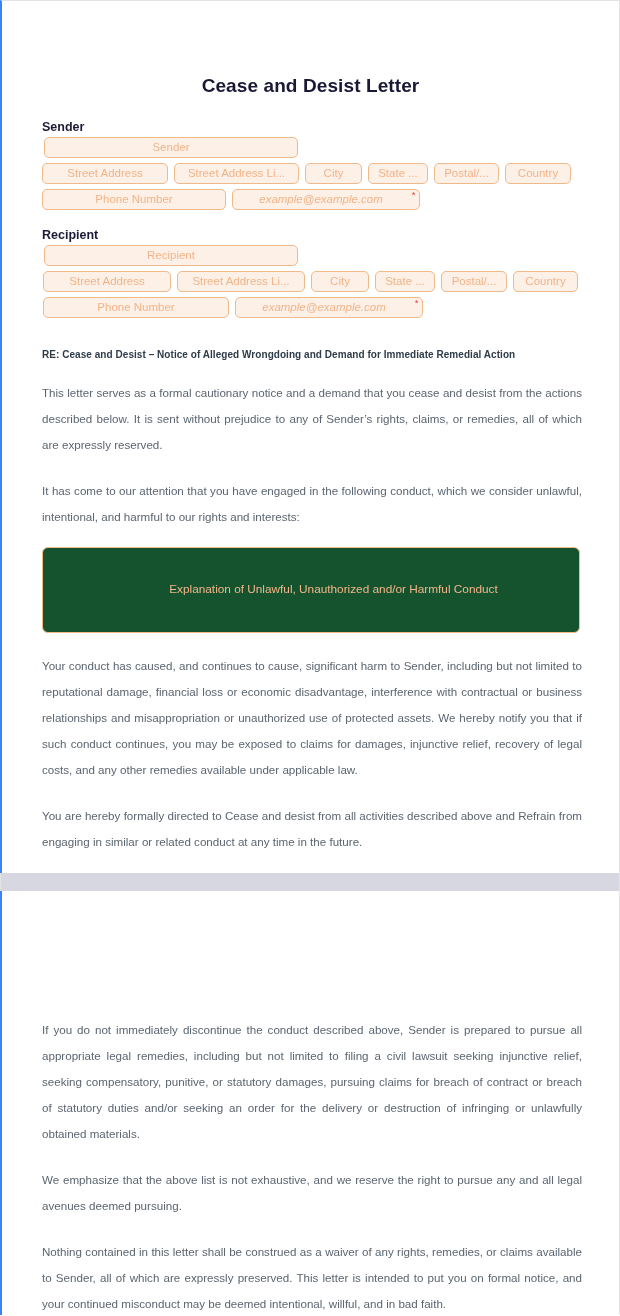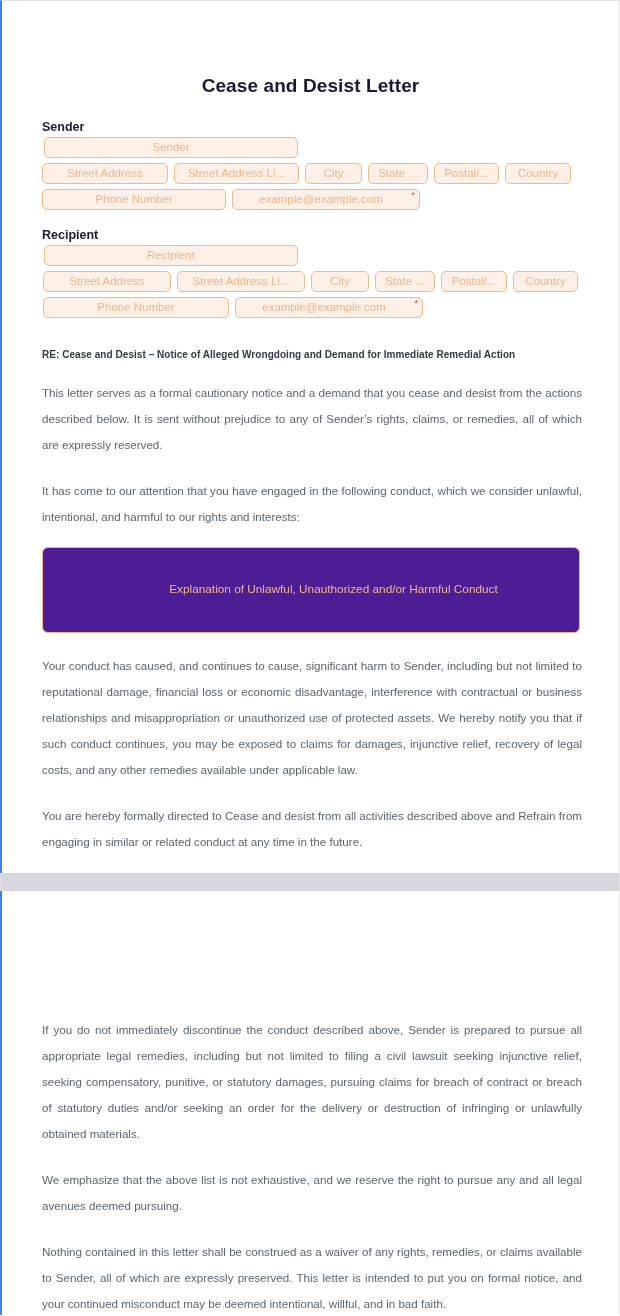--- a/index.html
+++ b/index.html
@@ -93,21 +93,21 @@
   .field .ph {
     font-size: 11.5px;
     color: #f2b489;
     white-space: nowrap;
     overflow: hidden;
     text-overflow: ellipsis;
     text-align: center;
     line-height: 1;
     padding: 0 5px;
   }
-  .field.with-star { padding-right: 10px; }
+  .field.with-star { padding-right: 10px; font-style: italic; }
   .req-star {
     position: absolute;
     top: 1px;
     right: 4px;
     color: #e03a3a;
     font-size: 9px;
     line-height: 1;
     pointer-events: none;
   }
 
@@ -161,21 +161,21 @@
   .p-gap { padding-top: 20px; }
 
   
   .conduct-box {
     box-sizing: border-box;
     margin: 17px 0 0 3px;
     width: 538px;
     height: 86px;
     border: 1px solid #f0b98a;
     border-radius: 6px;
-    background: #4c1d95;
+    background: #14532d;
     display: flex;
     align-items: center;
     justify-content: center;
     padding-left: 45px;
   }
   .conduct-box .ph {
     font-size: 11.8px;
     color: #f3b58a;
     text-align: center;
     line-height: 1.3;

